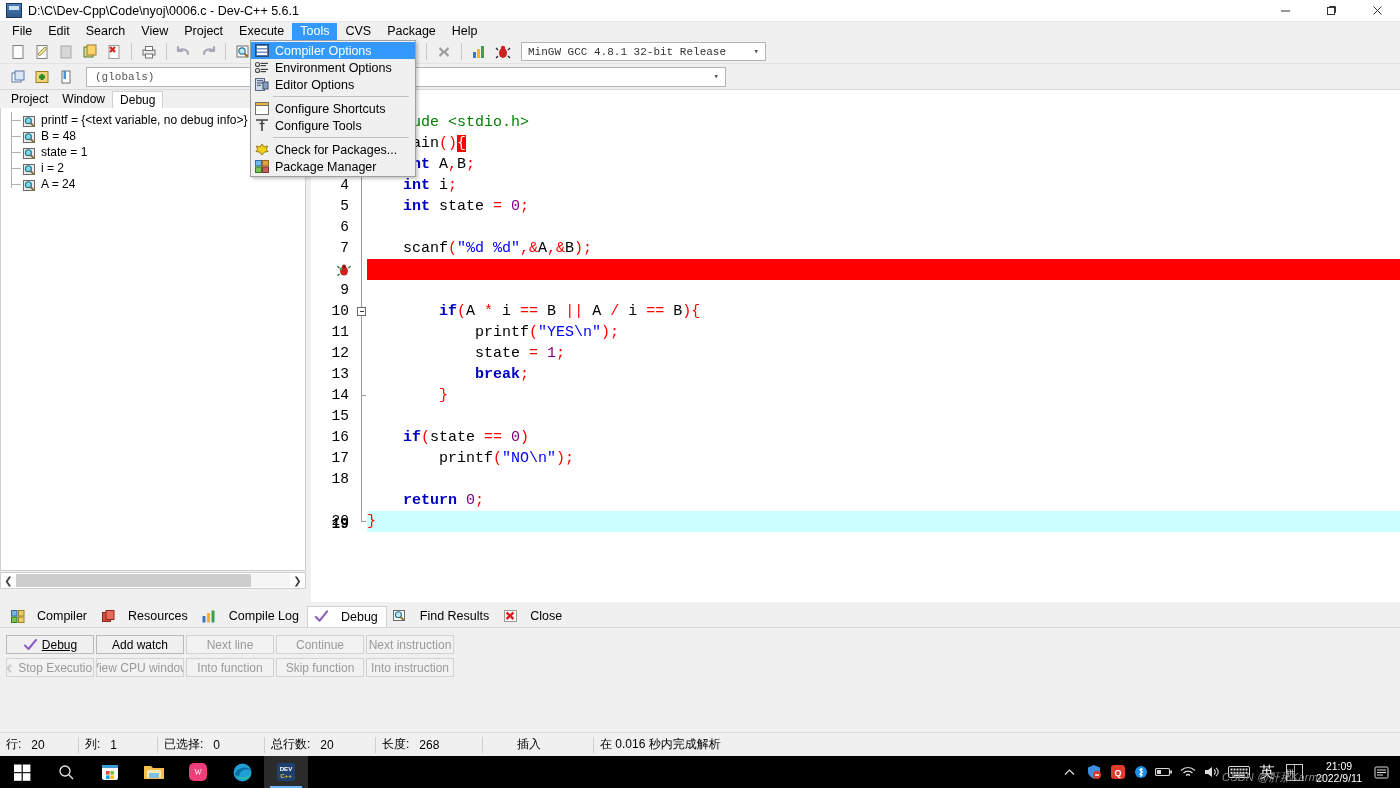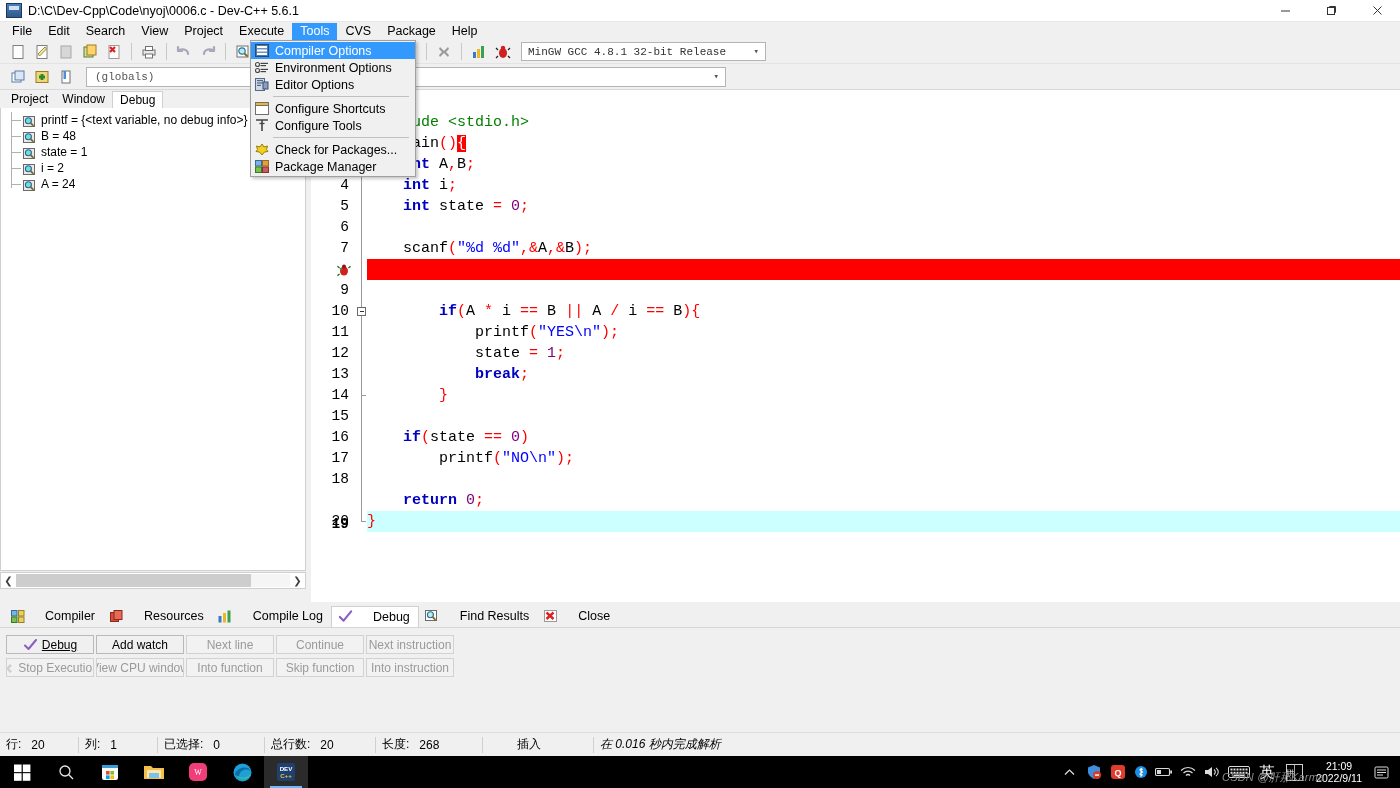--- a/index.html
+++ b/index.html
@@ -149,21 +149,21 @@
   .cl .brk { background:#ff0000; color:#ffffff; }
   .rowhl-red { position:absolute; left:56px; right:0; height:21px; background:#ff0000; }
   .rowhl-cyan { position:absolute; left:56px; right:0; height:21px; background:#ccffff; }
 
   
   .bottomtabs {
     position:absolute; left:0; top:605px; width:1400px; height:22px;
     background:#f0f0f0; display:flex; align-items:flex-end; padding-left:4px;
   }
   .btab {
-    display:flex; align-items:center; gap:20px; font-size:12.5px; color:#000;
+    display:flex; align-items:center; gap:12px; font-size:12.5px; color:#000;
     padding: 2px 8px 3px 6px; height: 21px;
   }
   .btab.active { background:#ffffff; border:1px solid #d0d0d0; border-bottom:none; }
   .btab .bi { width:15px; height:14px; display:flex; align-items:center; justify-content:center;}
 
   .debugpanel {
     position:absolute; left:0; top:627px; width:1400px; height:105px;
     background:#f0f0f0; border-top:1px solid #d6d6d6;
   }
   .dbtn {
@@ -736,21 +736,21 @@
       <div class="st-sep"></div>
       <div class="st-cell" style="width: 106px;">
         <span class="k">长度:</span>
         <span>268</span>
       </div>
       <div class="st-sep"></div>
       <div class="st-cell" style="width: 82px; margin-left: 28px;">
         <span class="k">插入</span>
       </div>
       <div class="st-sep"></div>
-      <div class="st-cell" style="width: 260px; font-style: italic;">
+      <div class="st-cell" style="width: 260px;">
         <span class="k">在 0.016 秒内完成解析</span>
       </div>
     </div>
 
   <div class="taskbar">
     <div class="tk">
       <svg width="17" height="17" viewBox="0 0 17 17">
           <rect x="0" y="0.5" width="7.6" height="7.6" fill="#fff"></rect>
           <rect x="8.8" y="0.5" width="7.6" height="7.6" fill="#fff"></rect>
           <rect x="0" y="9.2" width="7.6" height="7.6" fill="#fff"></rect>

